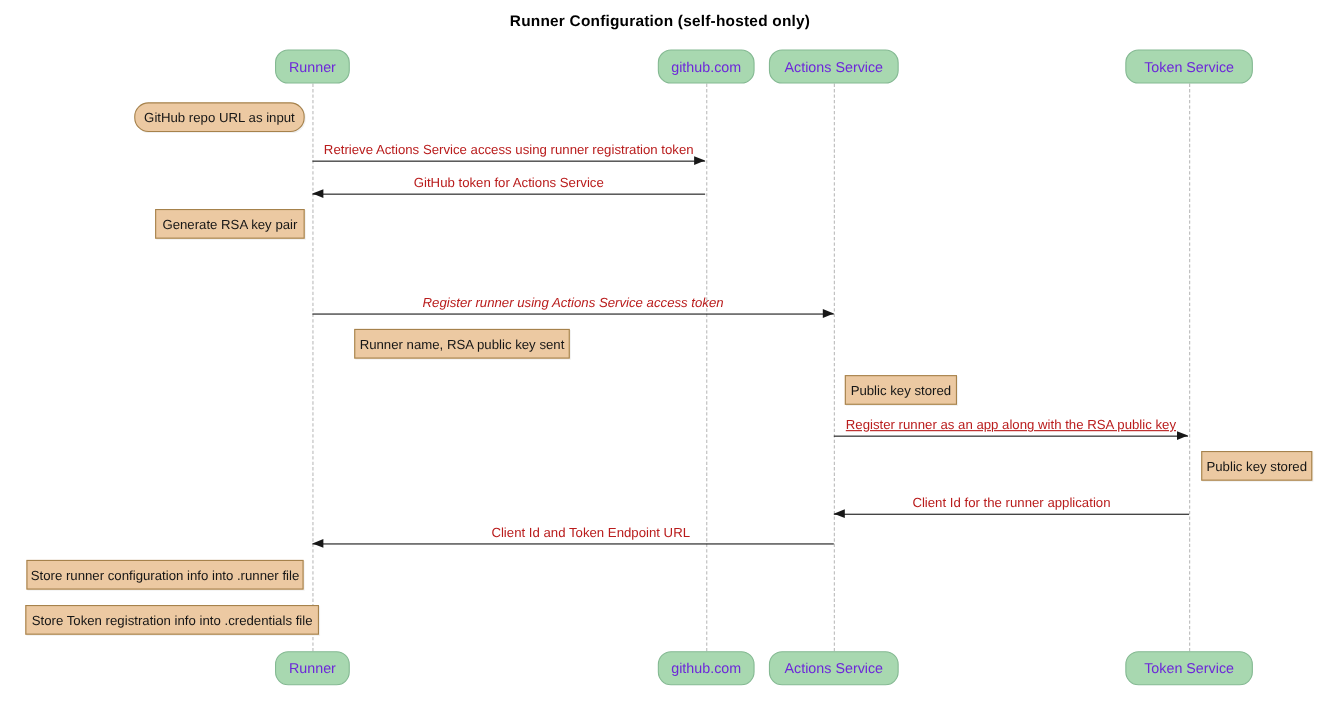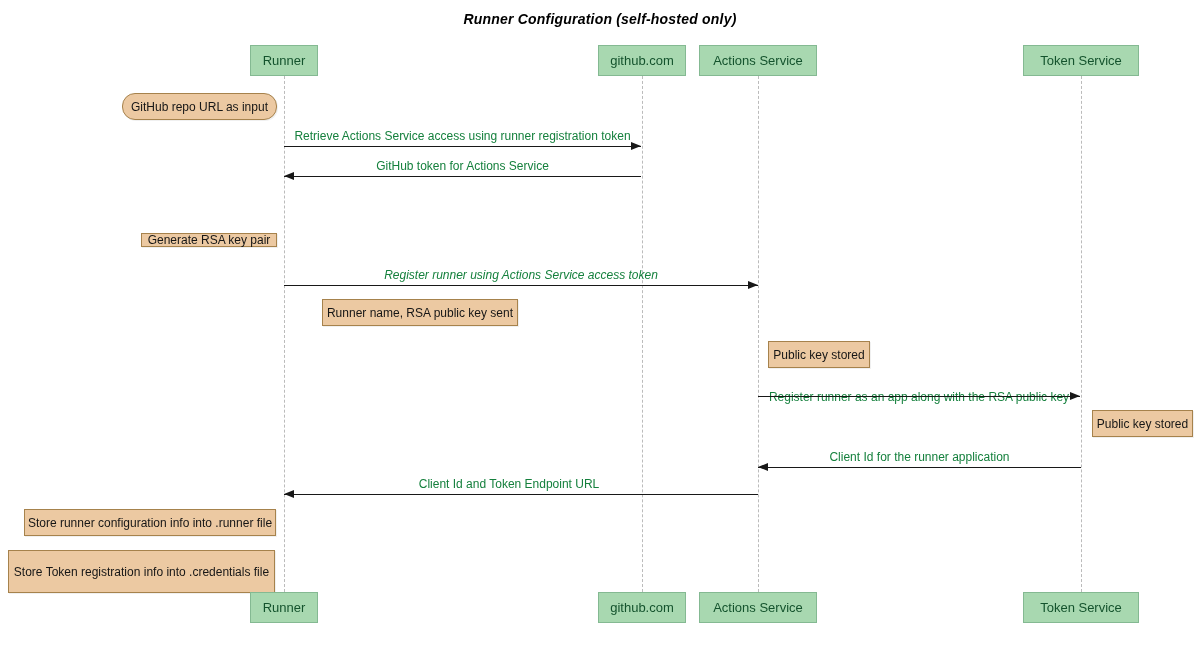--- a/index.html
+++ b/index.html
@@ -3,39 +3,39 @@
 <meta charset="utf-8">
 <style>
   html,body { margin:0; padding:0; background:#ffffff; }
   .canvas {
     position:relative; width:1200px; height:647px; background:var(--bg,#fff);
     font-family:"Liberation Sans","DejaVu Sans",sans-serif; overflow:hidden;
     color:var(--text,#111);
   }
   .title {
     position:absolute; top:11px; left:0; width:100%; text-align:center;
-    font-weight:bold; font-size:14px; color:#000; letter-spacing:0.2px;font-style:italic;
+    font-weight:bold; font-size:14px; color:#000; letter-spacing:0.2px;
   }
   .layer { position:absolute; left:0; top:0; width:100%; height:100%; }
   .participant {
     position:absolute; display:flex; align-items:center; justify-content:center;
-    background:var(--p-fill); border:1px solid var(--p-border); border-radius:0;
-    font-size:13px; box-sizing:border-box; color:#14532d;
+    background:var(--p-fill); border:1px solid var(--p-border); border-radius:12px;
+    font-size:13px; box-sizing:border-box; color:#6d28d9;
   }
   .lifeline {
     position:absolute; width:0; border-left:1px dashed var(--lifeline);
   }
   .note {
     position:absolute; background:var(--n-fill); border:1px solid var(--n-border);
     box-sizing:border-box; display:flex; align-items:center; justify-content:center;
     font-size:12px; white-space:nowrap; color:#161616;
     box-shadow:1px 1px 0 rgba(0,0,0,0.06);
   }
   .msg-label {
-    position:absolute; text-align:center; font-size:12px; white-space:nowrap; color:#15803d;
+    position:absolute; text-align:center; font-size:12px; white-space:nowrap; color:#b91c1c;
   }
   .msg-line { position:absolute; height:0; border-top:1px solid var(--arrow); }
   .arrowhead { position:absolute; width:0; height:0;
     border-top:4.5px solid transparent; border-bottom:4.5px solid transparent; }
   .arrowhead.right { border-left:10px solid var(--arrow); }
   .arrowhead.left  { border-right:10px solid var(--arrow); }
 </style>
 </head>
 <body>
 
@@ -50,38 +50,38 @@
   <div class="layer" id="messages-layer">
       <div class="msg-label" style="left: 284px; width: 357px; top: 129px;">Retrieve Actions Service access using runner registration token</div>
       <div class="msg-line" style="left: 284px; width: 357px; top: 146px;"></div>
       <div class="arrowhead right" style="left: 631px; top: 142px;"></div>
       <div class="msg-label" style="left: 284px; width: 357px; top: 159px;">GitHub token for Actions Service</div>
       <div class="msg-line" style="left: 284px; width: 357px; top: 176px;"></div>
       <div class="arrowhead left" style="left: 284px; top: 172px;"></div>
       <div class="msg-label" style="left: 284px; width: 474px; top: 268px; font-style: italic;">Register runner using Actions Service access token</div>
       <div class="msg-line" style="left: 284px; width: 474px; top: 285px;"></div>
       <div class="arrowhead right" style="left: 748px; top: 281px;"></div>
-      <div class="msg-label" style="left: 758px; width: 322px; top: 390px;">Register runner as an app along with the RSA public key</div>
+      <div class="msg-label" style="left: 758px; width: 322px; top: 379px; text-decoration: underline;">Register runner as an app along with the RSA public key</div>
       <div class="msg-line" style="left: 758px; width: 322px; top: 396px;"></div>
       <div class="arrowhead right" style="left: 1070px; top: 392px;"></div>
       <div class="msg-label" style="left: 758px; width: 323px; top: 450px;">Client Id for the runner application</div>
       <div class="msg-line" style="left: 758px; width: 323px; top: 467px;"></div>
       <div class="arrowhead left" style="left: 758px; top: 463px;"></div>
-      <div class="msg-label" style="left: 272px; width: 474px; top: 477px;">Client Id and Token Endpoint URL</div>
+      <div class="msg-label" style="left: 300px; width: 474px; top: 477px;">Client Id and Token Endpoint URL</div>
       <div class="msg-line" style="left: 284px; width: 474px; top: 494px;"></div>
       <div class="arrowhead left" style="left: 284px; top: 490px;"></div>
     </div>
   <div class="layer" id="notes-layer">
       <div class="note" style="left: 122px; top: 93px; width: 155px; height: 27px; border-radius: 13px;">GitHub repo URL as input</div>
-      <div class="note" style="left: 141px; top: 190px; width: 136px; height: 14px; margin-top: 43px;">Generate RSA key pair</div>
+      <div class="note" style="left: 141px; top: 190px; width: 136px; height: 27px;">Generate RSA key pair</div>
       <div class="note" style="left: 294px; top: 299px; width: 196px; height: 27px; margin-left: 28px;">Runner name, RSA public key sent</div>
       <div class="note" style="left: 768px; top: 341px; width: 102px; height: 27px;">Public key stored</div>
       <div class="note" style="left: 1092px; top: 410px; width: 101px; height: 27px;">Public key stored</div>
       <div class="note" style="left: 24px; top: 509px; width: 252px; height: 27px;">Store runner configuration info into .runner file</div>
-      <div class="note" style="left: 8px; top: 550px; width: 267px; height: 43px;">Store Token registration info into .credentials file</div>
+      <div class="note" style="left: 23px; top: 550px; width: 267px; height: 27px;">Store Token registration info into .credentials file</div>
     </div>
   <div class="layer" id="participants-layer">
       <div class="participant" style="left: 250px; top: 45px; width: 68px; height: 31px;">Runner</div>
       <div class="participant" style="left: 250px; top: 592px; width: 68px; height: 31px;">Runner</div>
       <div class="participant" style="left: 598px; top: 45px; width: 88px; height: 31px;">github.com</div>
       <div class="participant" style="left: 598px; top: 592px; width: 88px; height: 31px;">github.com</div>
       <div class="participant" style="left: 699px; top: 45px; width: 118px; height: 31px;">Actions Service</div>
       <div class="participant" style="left: 699px; top: 592px; width: 118px; height: 31px;">Actions Service</div>
       <div class="participant" style="left: 1023px; top: 45px; width: 116px; height: 31px;">Token Service</div>
       <div class="participant" style="left: 1023px; top: 592px; width: 116px; height: 31px;">Token Service</div>

